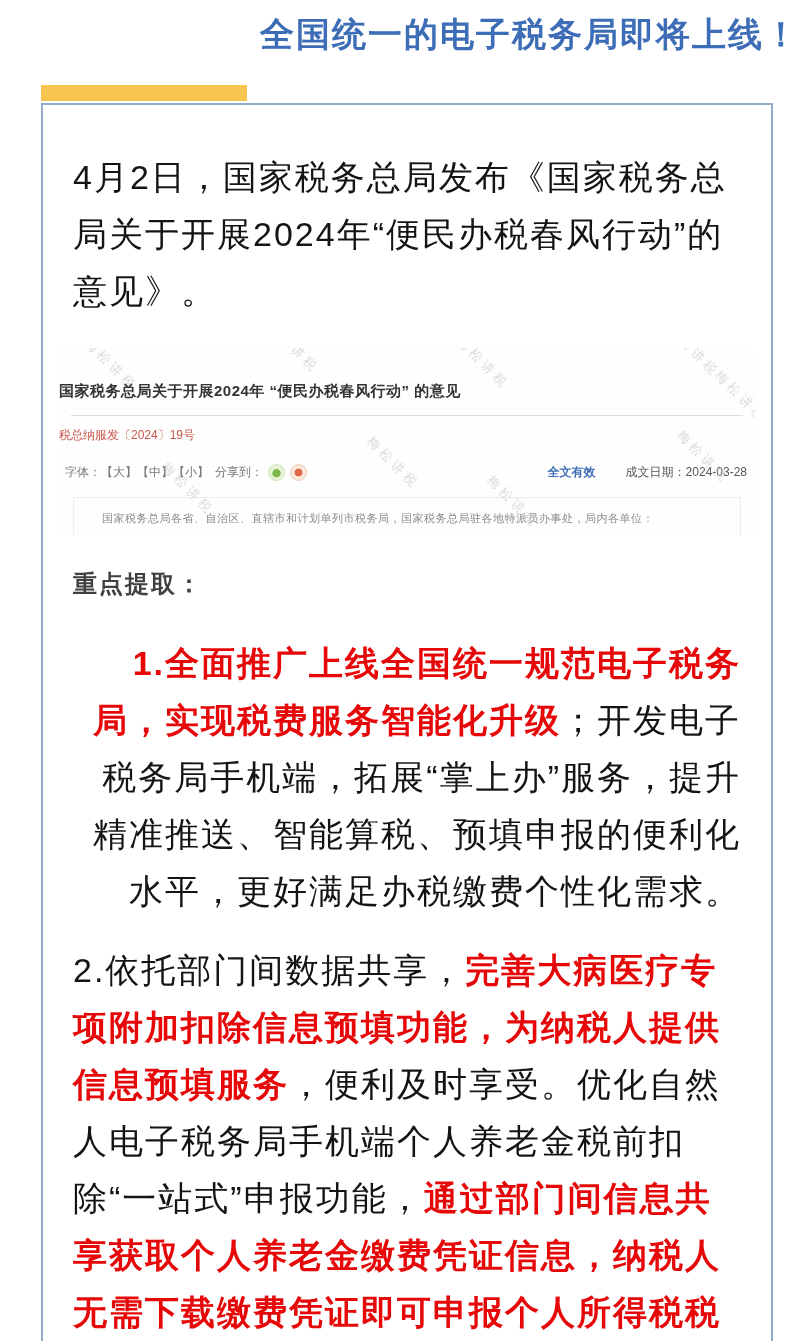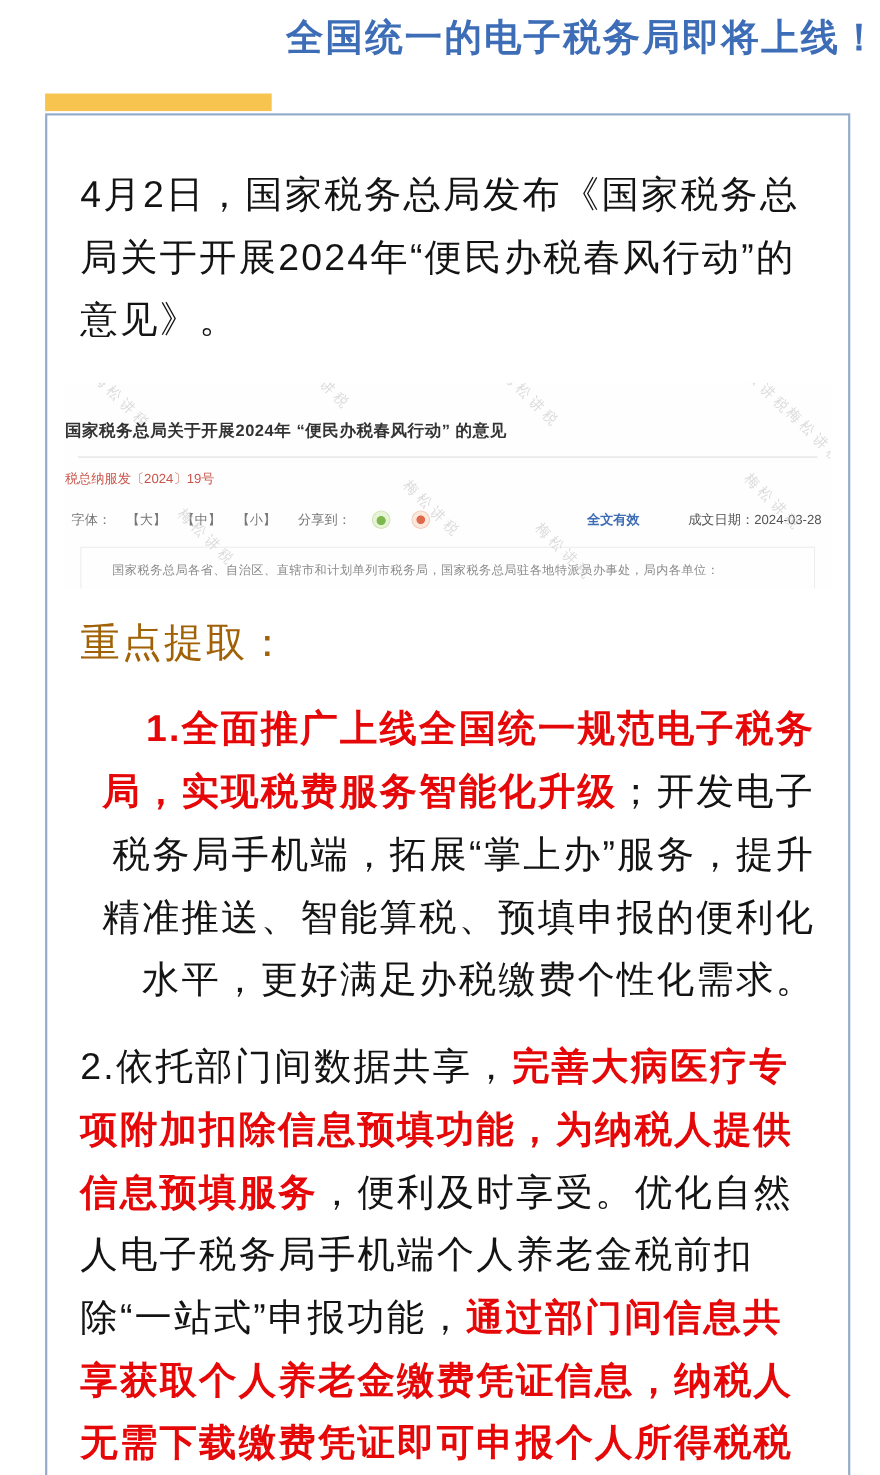--- a/index.html
+++ b/index.html
@@ -92,21 +92,21 @@
     color: #c9564c;
   }
   .doc-toolbar {
     display: flex;
     justify-content: space-between;
     align-items: center;
     margin: 20px 8px 0 6px;
     font-size: 12px;
     color: #777777;
   }
-  .toolbar-left, .toolbar-right { display: flex; align-items: center; gap: 14px; }
+  .toolbar-left, .toolbar-right { display: flex; align-items: center; gap: 0; }
   .font-size-btn { color: #777777; cursor: pointer; }
   .share-label { margin-left: 6px; }
   .share-icon {
     display: inline-block;
     width: 15px; height: 15px;
     border-radius: 50%;
     margin-left: 5px;
     vertical-align: middle;
   }
   .icon-wechat {
@@ -124,24 +124,24 @@
     border: 1px solid #ededed;
     padding: 13px 14px 30px 28px;
     font-size: 11px;
     color: #8a8a8a;
     letter-spacing: 0.5px;
   }
 
   
   .section-heading {
     margin: 26px 0 0 0;
-    font-size: 36px;
-    font-weight: normal;
+    font-size: 24px;
+    font-weight: bold;
     letter-spacing: 2px;
-    color: #a16207;
+    color: #404040;
     line-height: 46px;
   }
 </style>
 </head>
 <body>
 
 <div class="page-title">全国统一的电子税务局即将上线！</div>
 
 <div class="accent-bar"></div>
 

